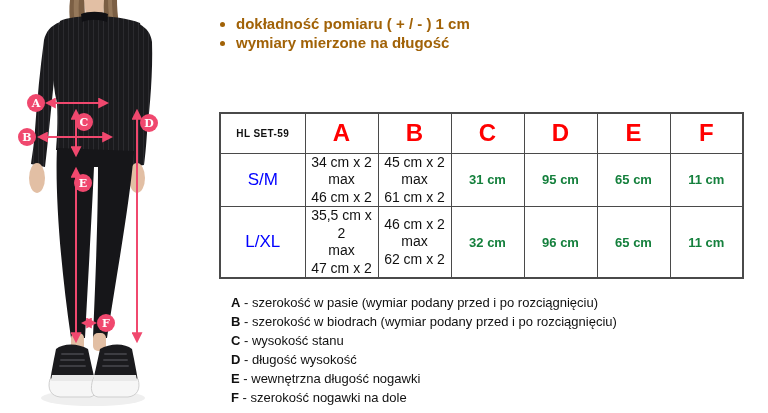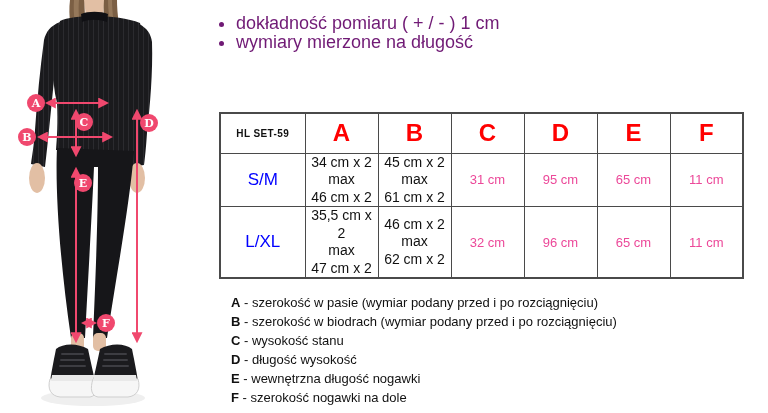--- a/index.html
+++ b/index.html
@@ -11,38 +11,38 @@
 
   
   .figure-wrap { position:absolute; left:0; top:0; width:200px; height:413px; }
 
   
   .header { position:absolute; left:206px; top:7px; width:556px; }
   .title-line { font-size:14px; font-weight:bold; white-space:nowrap; }
   .title-red { color:#e60000; text-decoration:underline; }
   .title-rest { color:#111; margin-left:5px; }
   .header ul { list-style:disc; margin:7px 0 0 30px; }
-  .header li { font-size:18px; font-weight:normal; line-height:19px; color:#701a75; }
+  .header li { font-size:15px; font-weight:bold; line-height:19px; color:#a16207; }
 
   
   .size-table {
     position:absolute; left:219px; top:112px; width:524px;
     border-collapse:collapse; table-layout:fixed;
     border:2px solid #4a4a4a;
   }
   .size-table td {
     border:1px solid #4a4a4a; text-align:center; vertical-align:middle;
     background:#ffffff; padding:0;
   }
   .size-table tr { height:40px; }
   .cell-code   { font-size:10px; font-weight:bold; letter-spacing:.4px; color:#111; }
   .cell-letter { font-size:24px; font-weight:bold; color:#ff0000; }
   .cell-size   { font-size:17px; font-weight:normal; color:#0000ff; }
   .cell-multi  { font-size:14px; font-weight:normal; line-height:1.25; white-space:pre-line; color:#111; }
-  .cell-single { font-size:13px; font-weight:normal; color:#ec4899;margin-top:20px; }
+  .cell-single { font-size:13px; font-weight:bold; color:#15803d;margin-top:20px; }
 
   
   .legend { position:absolute; left:207px; top:293px; width:556px; }
   .legend-line { font-size:13px; line-height:19px; color:#111; white-space:nowrap;margin-left:24px; }
   .legend-letter { font-weight:bold; }
 </style>
 </head>
 <body>
 
 <div class="screen">

